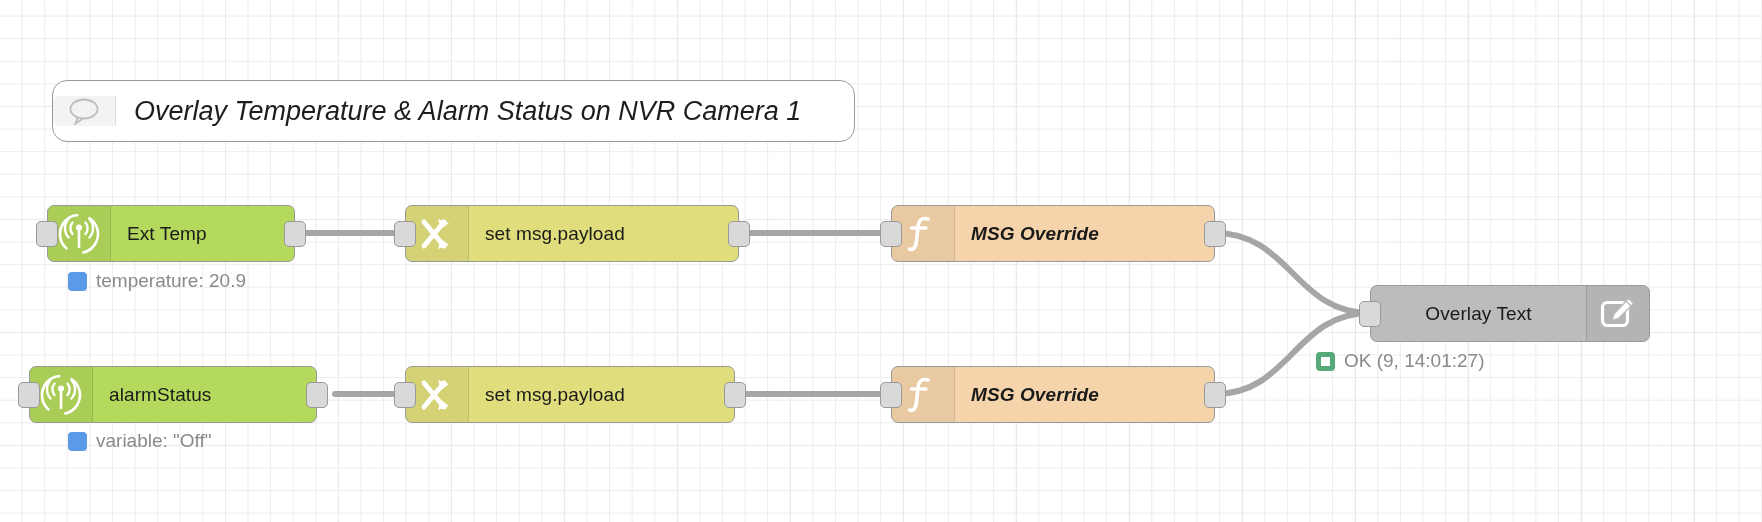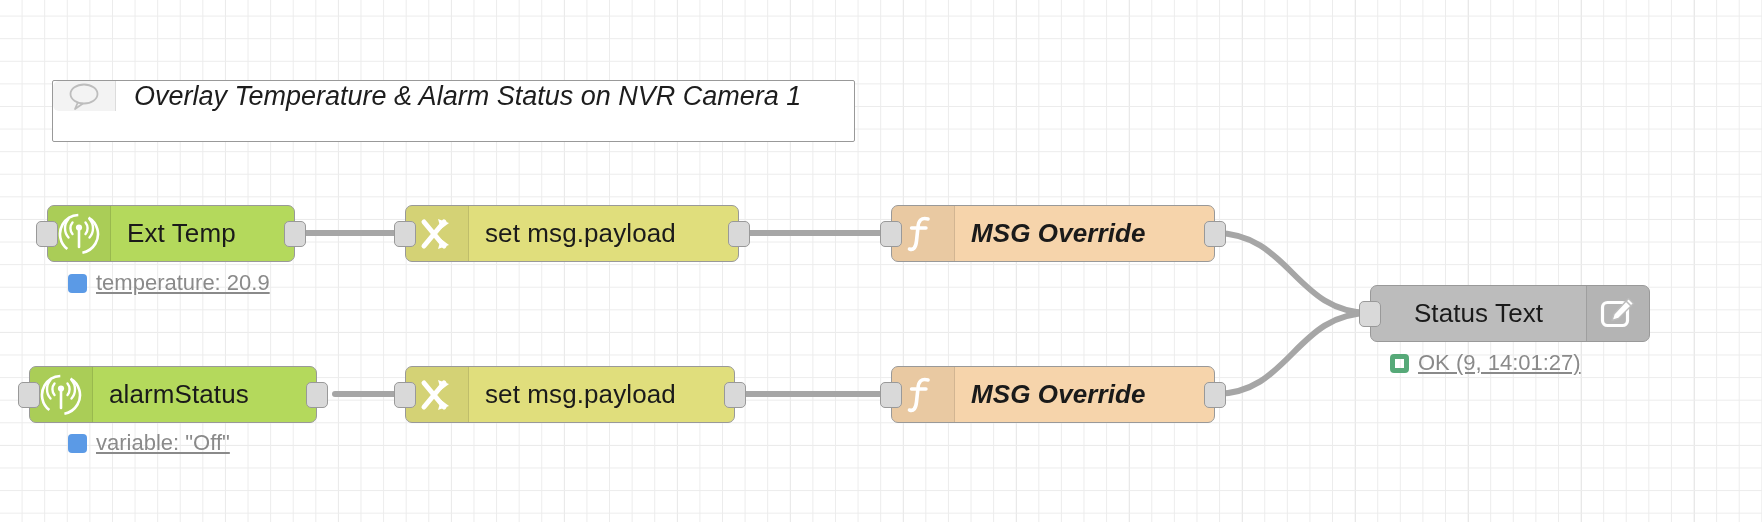--- a/index.html
+++ b/index.html
@@ -56,21 +56,21 @@
     display: flex;
     align-items: center;
     justify-content: center;
     background: rgba(0,0,0,0.05);
   }
   .node-label {
     flex: 1 1 auto;
     display: flex;
     align-items: center;
     padding-left: 16px;
-    font-size: 26px;
+    font-size: 19px;
     color: #1a1a1a;
     letter-spacing: 0.1px;
     white-space: nowrap;
     overflow: hidden;
   }
   .node-label.italic { font-style: italic; font-weight: bold; }
 
   
   .port {
     position: absolute;
@@ -85,47 +85,46 @@
   }
   .port.in  { left: -12px; }
   .port.out { right: -12px; }
 
   
   .status {
     position: absolute;
     display: flex;
     align-items: center;
     gap: 9px;
-    font-size: 22px;
+    font-size: 19px;
     color: #8a8a8a;
     white-space: nowrap;
-    text-decoration: underline;
   }
   .status-dot {
     width: 19px;
     height: 19px;
     border-radius: 4px;
     flex: 0 0 19px;
     box-sizing: border-box;
   }
   .status-dot.blue  { background: #5b9ae6; }
   .status-dot.ring-green {
     background: transparent;
     border: 5px solid #56a978;
   }
 
   
   .comment-node {
     position: absolute;
     box-sizing: border-box;
     background: #ffffff;
     border: 1.5px solid #999999;
-    border-radius: 2px;
-    display: flex;
-    align-items: flex-start;
+    border-radius: 15px;
+    display: flex;
+    align-items: center;
   }
   .comment-icon-box {
     width: 62px;
     flex: 0 0 62px;
     background: #f3f3f3;
     border-right: 1px solid #dcdcdc;
     border-top-left-radius: 6px;
     border-bottom-left-radius: 6px;
     display: flex;
     align-items: center;
@@ -275,27 +274,27 @@
         <path d="M 22 5 C 15 3, 12.5 7, 12 13 L 10.5 27 C 9.8 33.5, 7.5 36.5, 3.5 35" fill="none" stroke="#ffffff" stroke-width="3.6" stroke-linecap="round"></path>
         <line x1="5.5" y1="14" x2="20" y2="14" stroke="#ffffff" stroke-width="3.4" stroke-linecap="round"></line>
       </svg>
     </div>
     <div class="node-label italic">MSG Override</div>
     <div class="port out"></div>
   </div>
 
   <div class="node" style="left:1370px; top:285px; width:280px; height:57px; background:#bcbcbc;">
     <div class="port in"></div>
-    <div class="node-label" style="justify-content:center; padding-left:0;">Status Text</div>
+    <div class="node-label" style="justify-content:center; padding-left:0;">Overlay Text</div>
     <div class="node-button">
       <svg width="38" height="36" viewBox="0 0 38 36" aria-hidden="true">
         <rect x="3.5" y="6.5" width="25" height="23" rx="5" ry="5" fill="none" stroke="#ffffff" stroke-width="3.2"></rect>
         <path d="M 29.5 2.5 L 34.5 7.5 L 19.5 22.5 L 13 24.5 L 15 18 Z" fill="#ffffff" stroke="#bcbcbc" stroke-width="1.4" stroke-linejoin="round"></path>
         <line x1="27" y1="5" x2="32" y2="10" stroke="#bcbcbc" stroke-width="1.6"></line>
       </svg>
     </div>
   </div>
-  <div class="status" style="left:1390px; top:350px;">
+  <div class="status" style="left:1316px; top:350px;">
     <span class="status-dot ring-green"></span>
     <span>OK (9, 14:01:27)</span>
   </div>
 
 </div>
 
 </body></html>

